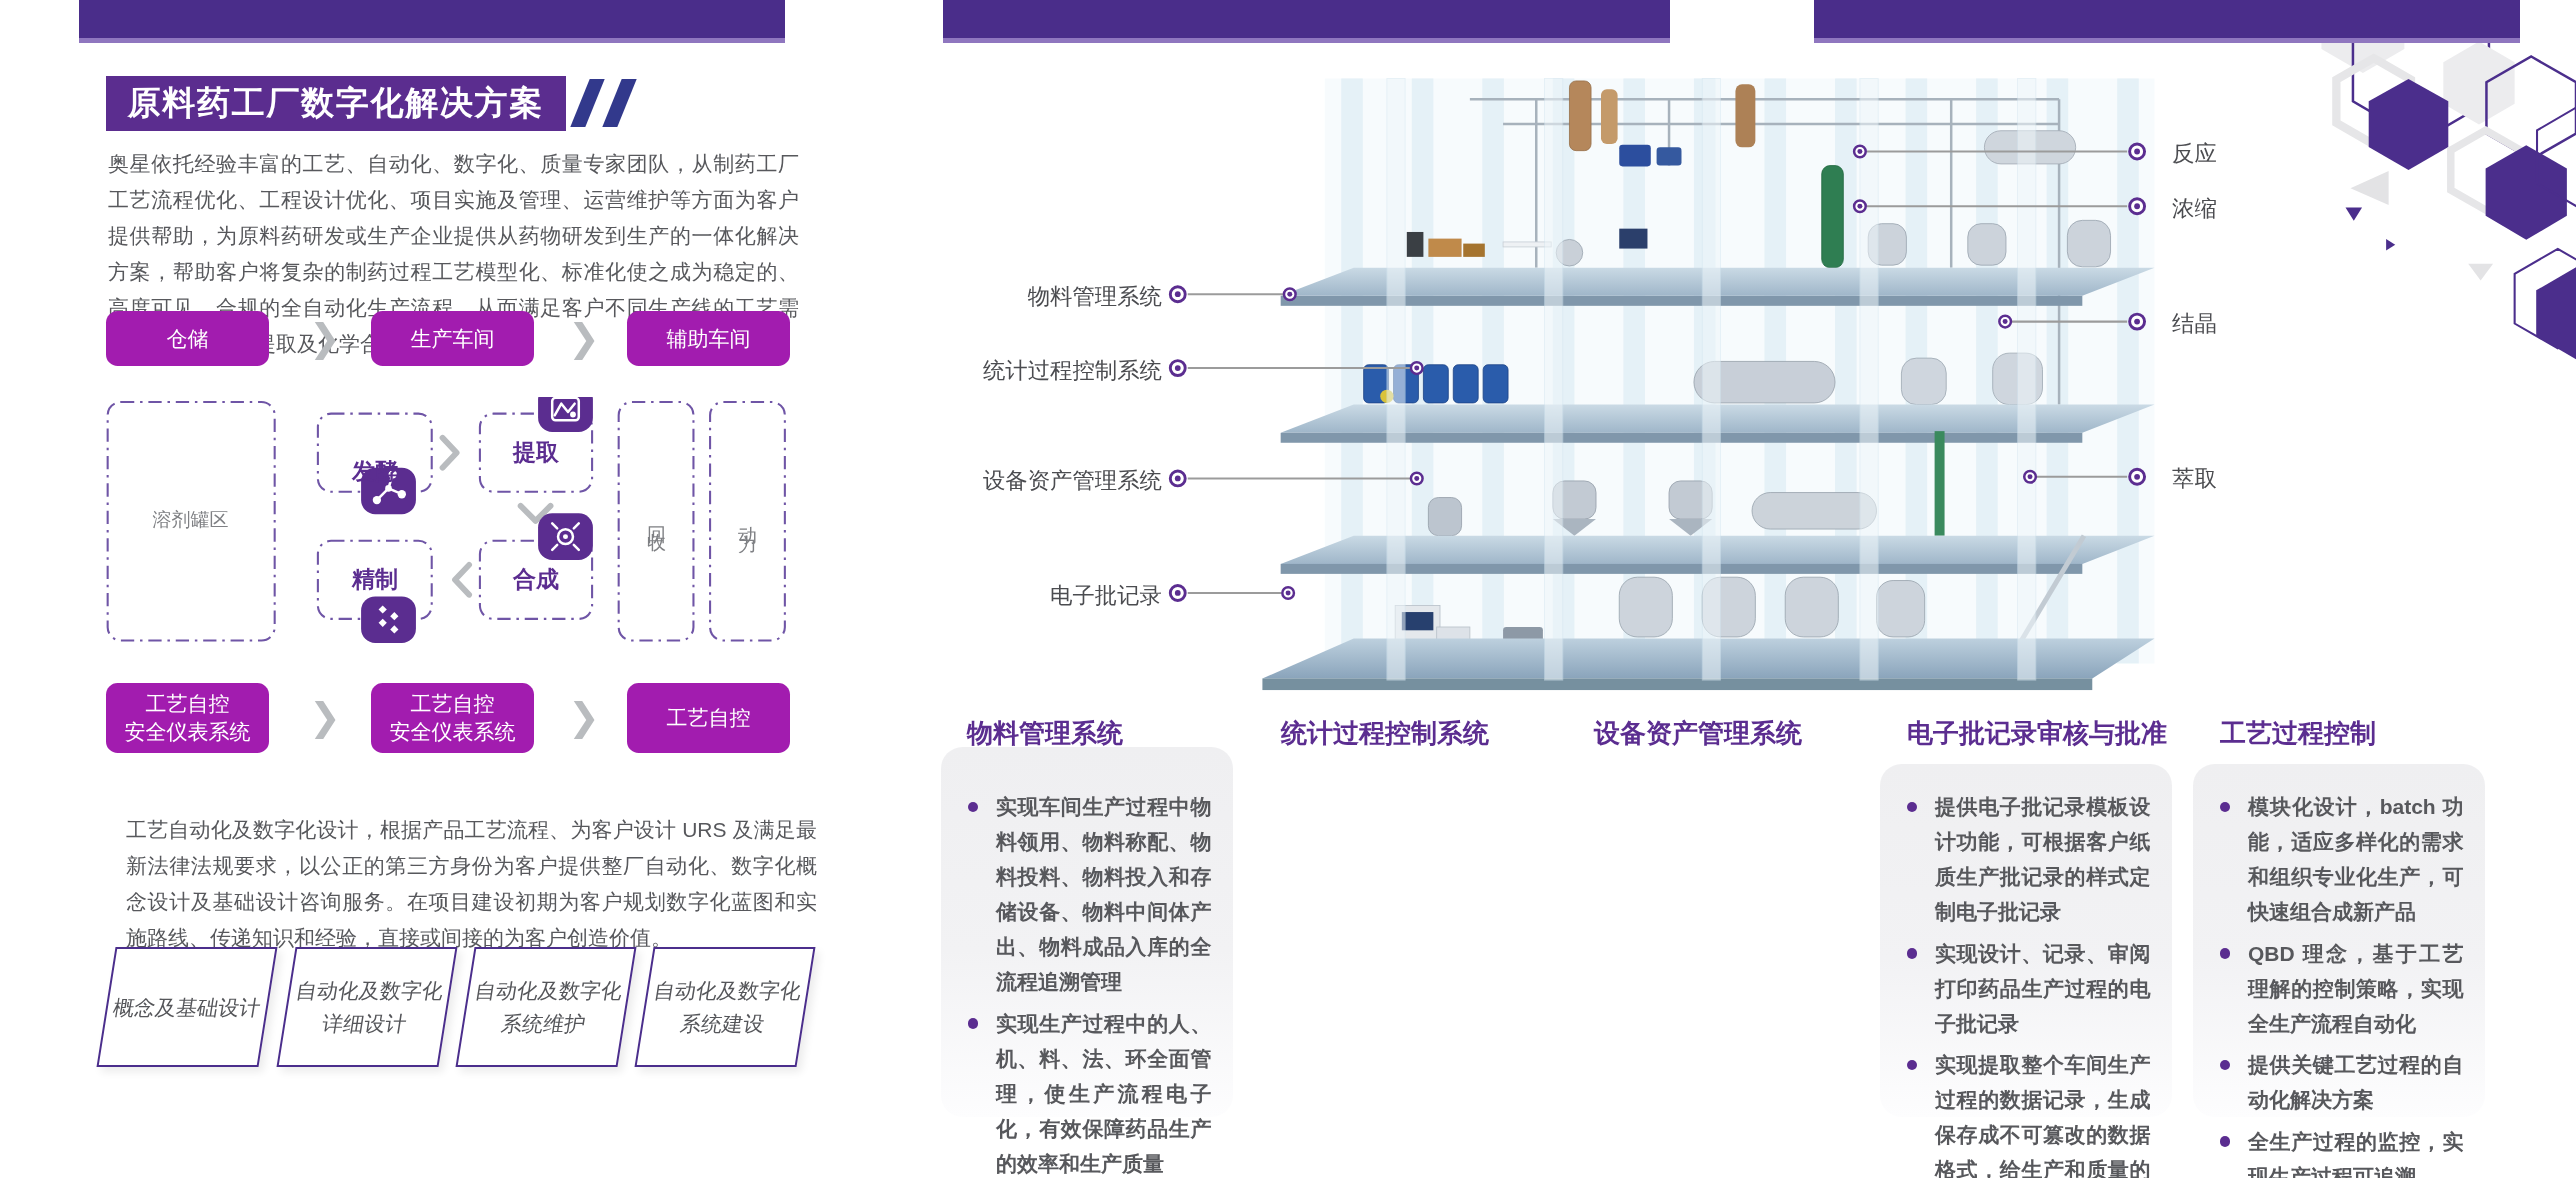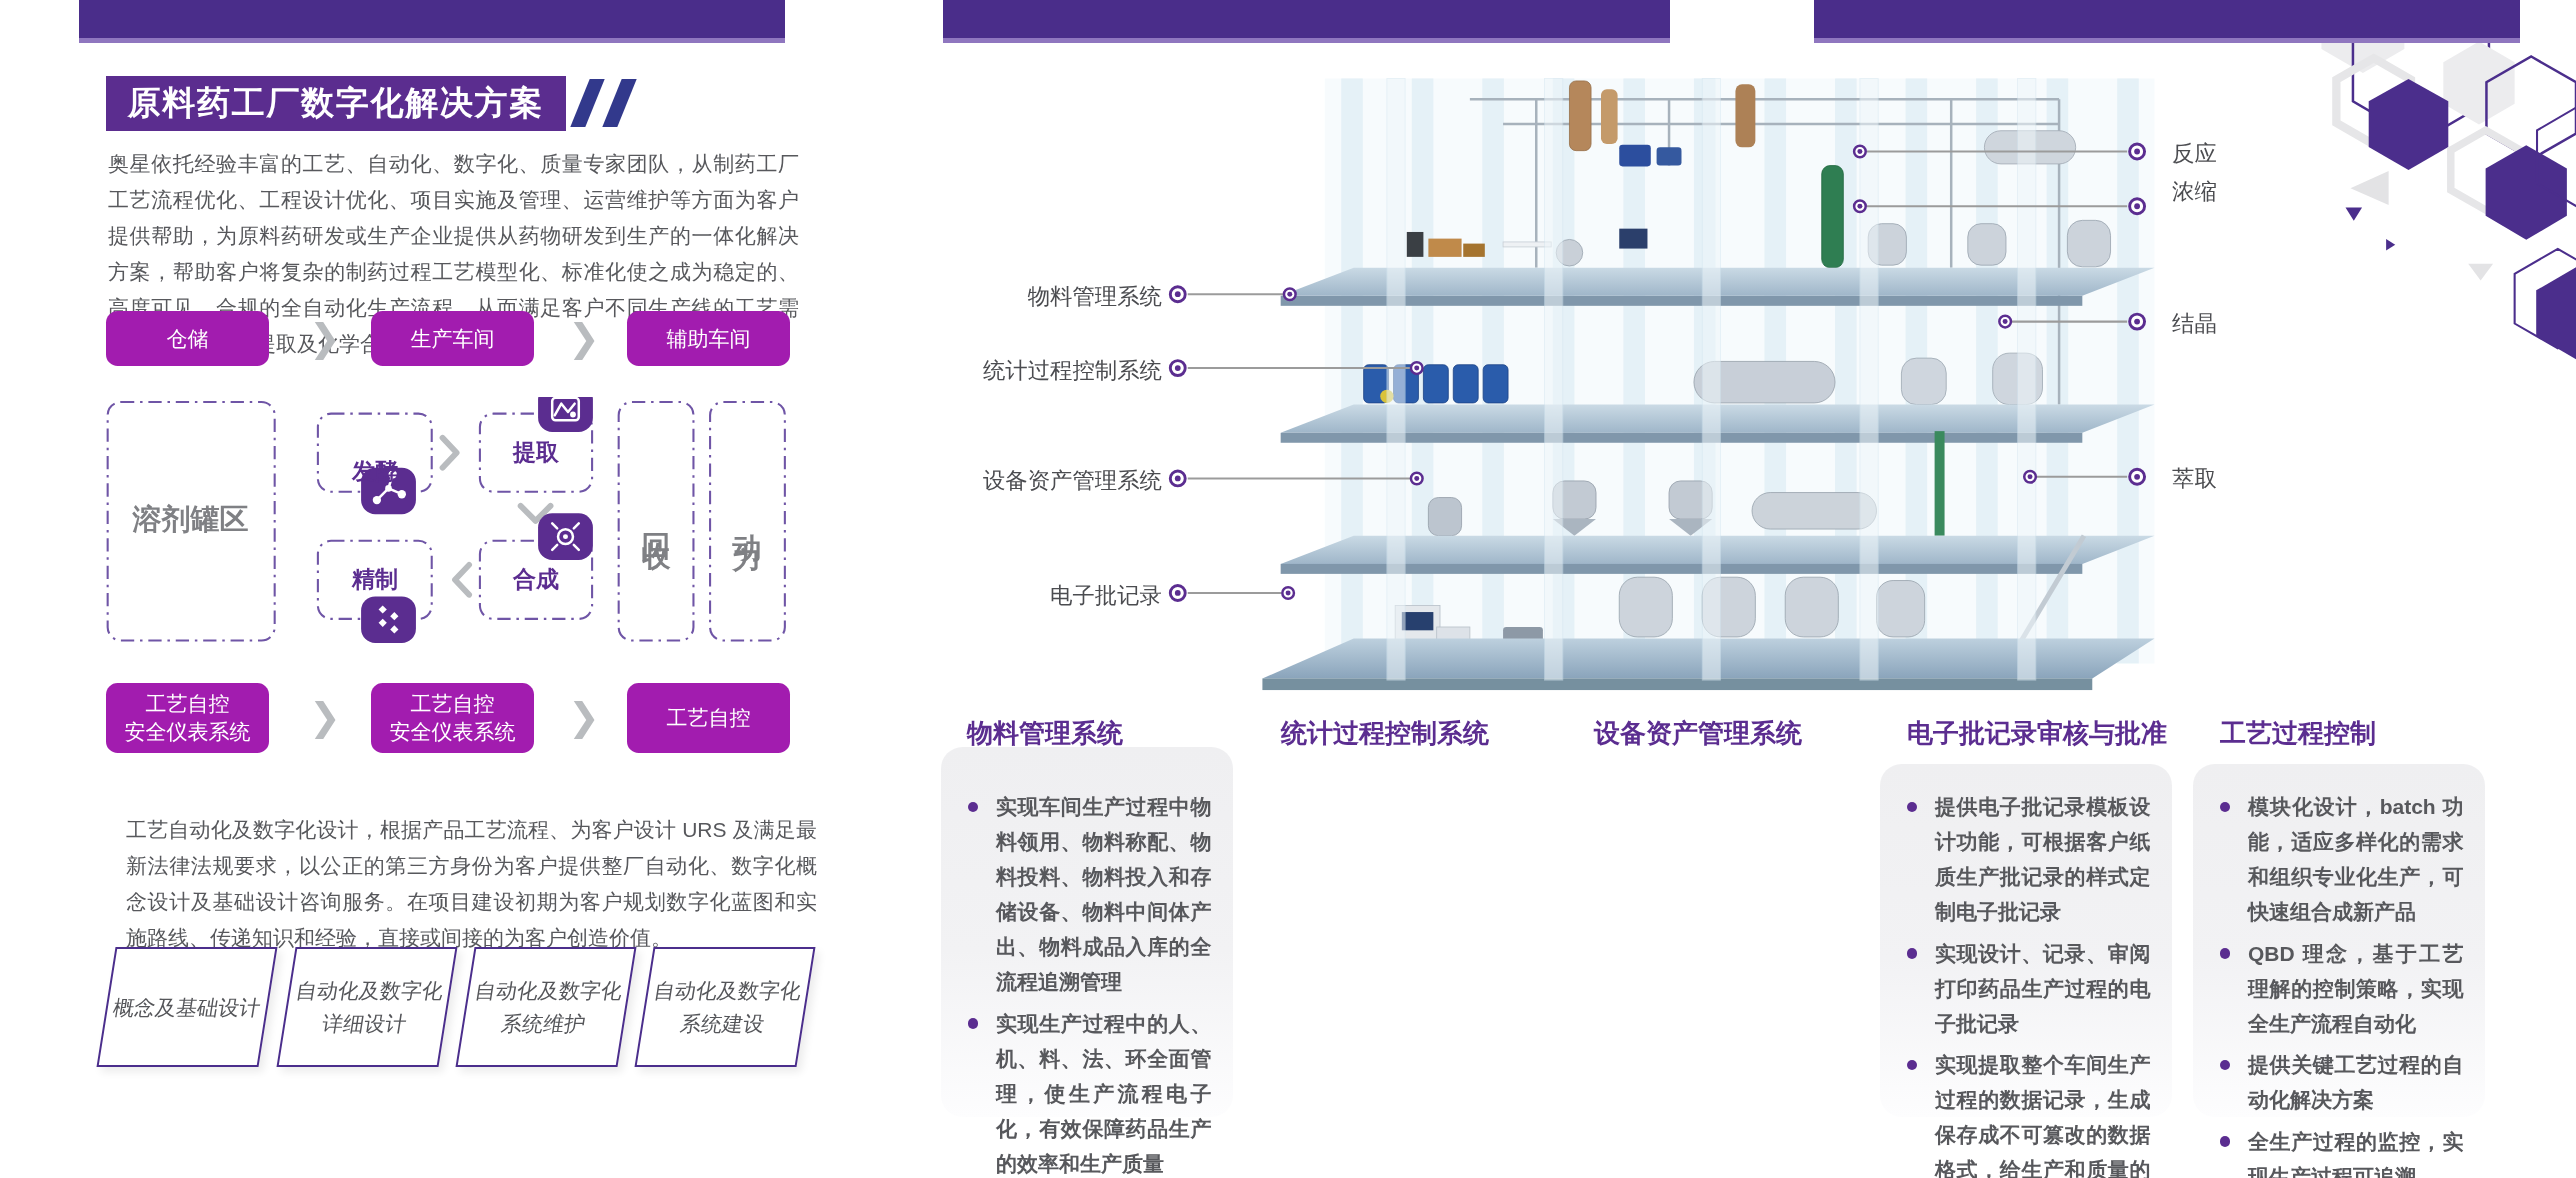--- a/index.html
+++ b/index.html
@@ -14,21 +14,21 @@
   .slash{width:15px;height:48px;background:#32398C;transform:skewX(-22deg);margin-top:3.3px;}
   .slash.s2{margin-left:3.3px;}
 
   .para{position:absolute;color:#57585C;font-size:21px;line-height:36px;text-align:justify;}
 
   .flow-box{position:absolute;background:#a21caf;color:#fff;border-radius:11.6px;display:flex;align-items:center;justify-content:center;font-size:21px;text-align:center;line-height:28px;}
   .chev{position:absolute;color:#B9BCBF;font-size:38px;font-weight:bold;line-height:38px;}
 
   .proc-label{position:absolute;display:flex;align-items:center;justify-content:center;text-align:center;}
   .proc-step{color:#5B2D90;font-weight:bold;font-size:23px;}
-  .proc-gray{color:#7F8084;font-size:29px;font-weight:bold;}
+  .proc-gray{color:#7F8084;font-size:19px;}
   .vtext{writing-mode:vertical-rl;letter-spacing:8.3px;}
 
   .phase{position:absolute;top:947px;height:116px;border:2.5px solid #4B2E8C;background:#fff;transform:skewX(-9deg);display:flex;align-items:center;justify-content:center;color:#55565A;font-size:21px;line-height:33px;text-align:center;box-shadow:5px 5px 8.3px rgba(0,0,0,0.08);}
 
   .callout-label{position:absolute;font-size:22.4px;color:#4B4C50;}
   .callout-left{width:224px;text-align:right;}
   .callout-right{text-align:left;}
 
   .col-header{position:absolute;top:716px;font-size:26px;font-weight:bold;color:#5B2D90;}
   .card{position:absolute;border-radius:21.6px;background:linear-gradient(180deg,#EFEFF1 0%,#F2F2F4 55%,#FDFDFE 100%);box-sizing:border-box;padding:42px 21.6px 0 25px;font-weight:bold;}
@@ -332,21 +332,21 @@
           <circle cx="1195" cy="495" r="3"></circle>
       </g>
     </g>
   </svg>
 
   <div class="callout-label callout-left" style="left:938px;top:281px;">物料管理系统</div>
   <div class="callout-label callout-left" style="left:938px;top:355px;">统计过程控制系统</div>
   <div class="callout-label callout-left" style="left:938px;top:465px;">设备资产管理系统</div>
   <div class="callout-label callout-left" style="left:938px;top:580px;">电子批记录</div>
   <div class="callout-label callout-right" style="left:2172px;top:138px;">反应</div>
-  <div class="callout-label callout-right" style="left:2172px;top:176px;text-align:center;">浓缩</div>
+  <div class="callout-label callout-right" style="left:2172px;top:193px;text-align:center;">浓缩</div>
   <div class="callout-label callout-right" style="left:2172px;top:308px;">结晶</div>
   <div class="callout-label callout-right" style="left:2172px;top:463px;">萃取</div>
 
   <div class="col-header" style="left:967px;">物料管理系统</div>
   <div class="col-header" style="left:1281px;">统计过程控制系统</div>
   <div class="col-header" style="left:1594px;">设备资产管理系统</div>
   <div class="col-header" style="left:1907px;">电子批记录审核与批准</div>
   <div class="col-header" style="left:2220px;">工艺过程控制</div>
 
   <div class="card" style="left:941px;top:747px;width:292px;height:370px;">

